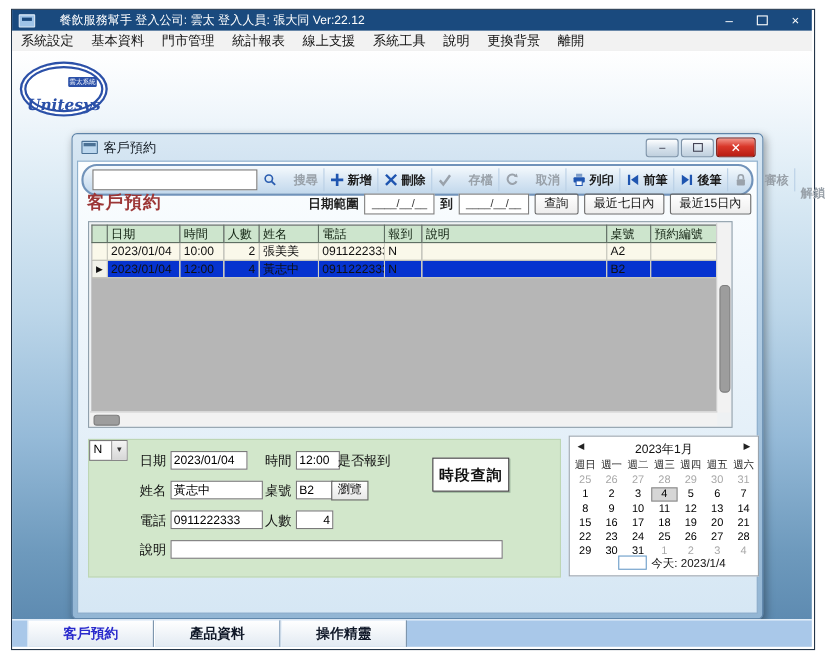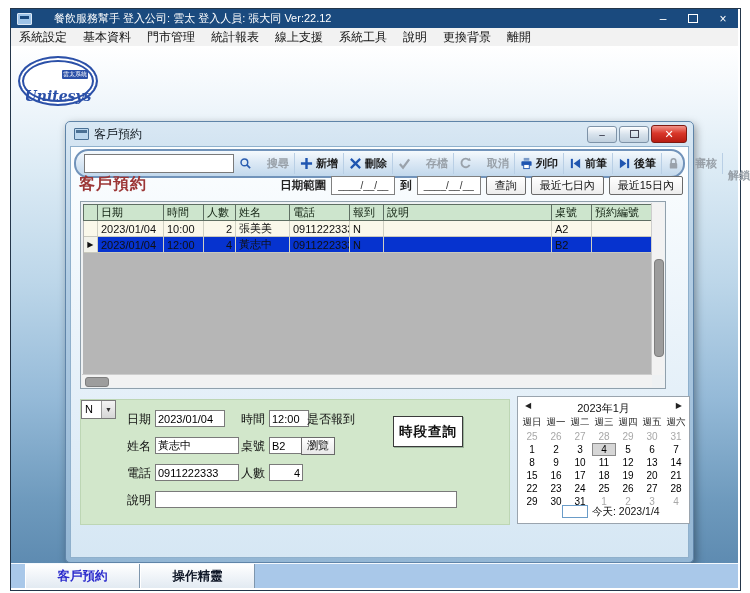--- a/index.html
+++ b/index.html
@@ -402,17 +402,18 @@
           <div id="cal-today-box"></div>
           <span id="cal-today">今天: 2023/1/4</span>
         </div>
 
       </div>
     </div>
   </div>
 
   <div id="strip" class="abs">
     <div class="tab active">客戶預約</div>
+    <div class="tab">產品資料</div>
     <div class="tab">操作精靈</div>
   </div>
 
 </div>
 </div>
 
 </body></html>

